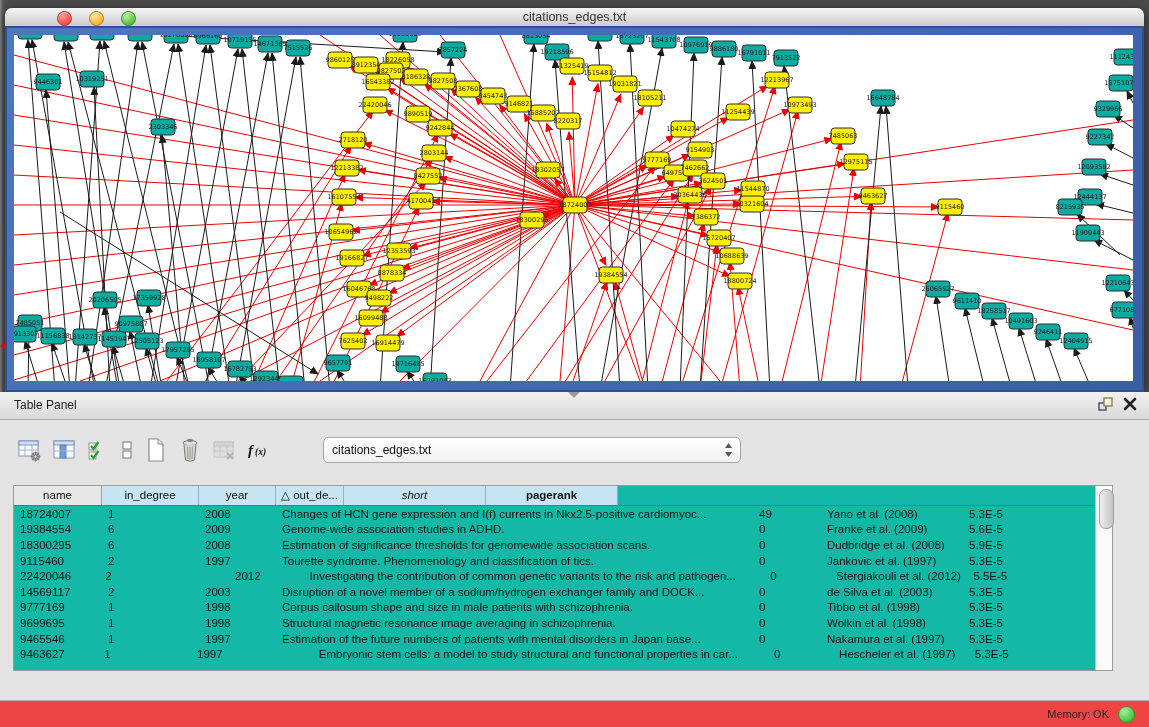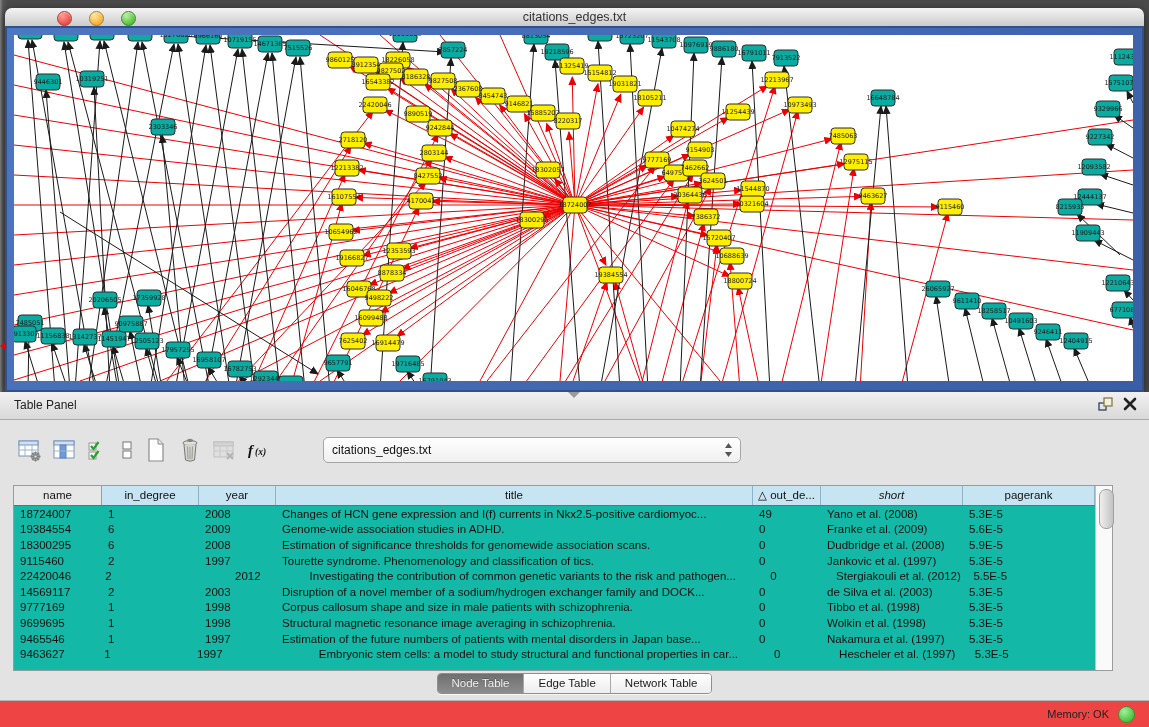--- a/index.html
+++ b/index.html
@@ -824,24 +824,23 @@
       </span>
     </div>
   </div>
 
   <div class="tbl-wrap">
     <div class="tbl">
       <div class="thead" id="thead-row">
           <div class="th th-name" style="width: 88px;">name</div>
           <div class="th" style="width: 97px;">in_degree</div>
           <div class="th" style="width: 77px;">year</div>
-          <div class="th" style="width: 477px;">title</div>
           <div class="th" style="width: 68px;">△ out_de...</div>
           <div class="th" style="width: 142px; font-style: italic;">short</div>
-          <div class="th" style="width: 132px;">pagerank</div>
+          <div class="th" style="width: 132px; font-weight: bold;">pagerank</div>
         </div>
       <div class="tbody" id="tbody">
           <div class="tr">
             <div class="td" style="width: 88px;">18724007</div>
             <div class="td" style="width: 97px;">1</div>
             <div class="td" style="width: 77px;">2008</div>
             <div class="td" style="width: 477px;">Changes of HCN gene expression and I(f) currents in Nkx2.5-positive cardiomyoc...</div>
             <div class="td" style="width: 68px;">49</div>
             <div class="td" style="width: 142px;">Yano et al. (2008)</div>
             <div class="td" style="width: 132px;">5.3E-5</div>
@@ -927,25 +926,18 @@
             <div class="td" style="width: 142px;">Hescheler et al. (1997)</div>
             <div class="td" style="width: 132px;">5.3E-5</div>
           </div>
         </div>
     </div>
     <div class="vscroll">
       <div class="vthumb"></div>
     </div>
   </div>
 
-  <div class="tabs-bar">
-    <div class="seg" id="seg-tabs">
-        <div class="tab sel">Node Table</div>
-        <div class="tab">Edge Table</div>
-        <div class="tab">Network Table</div>
-      </div>
-  </div>
 
   <div class="status-bar">
     <span class="mem-label">Memory: OK</span>
     <span class="mem-dot"></span>
   </div>
 </div>
 
 </body></html>

